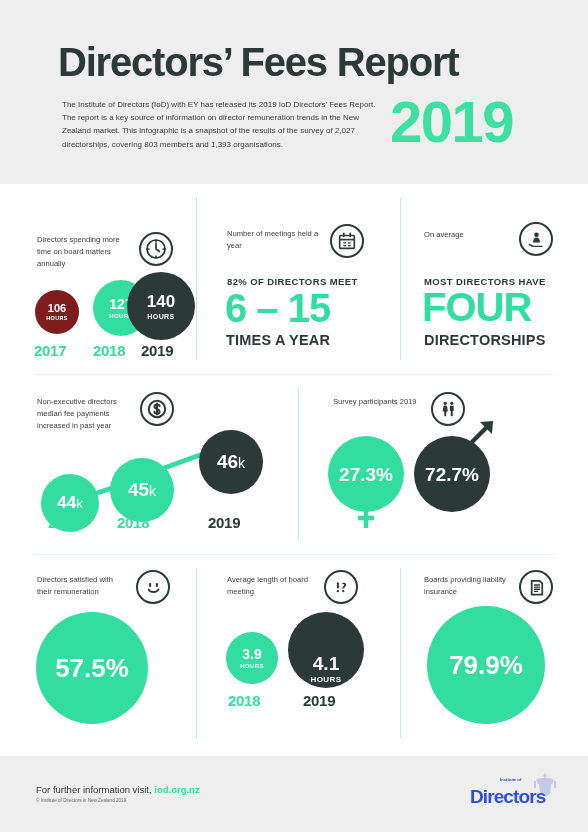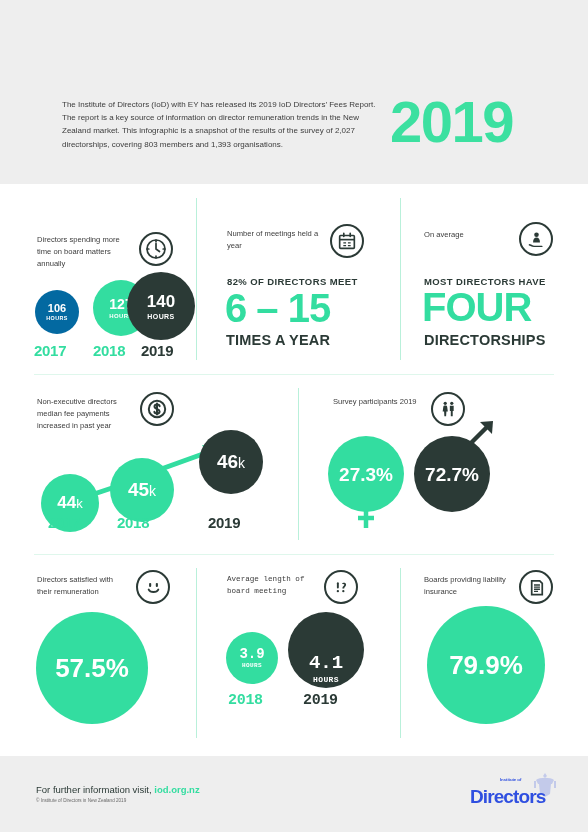--- a/index.html
+++ b/index.html
@@ -67,21 +67,21 @@
 
   
   .bub {
     position:absolute; border-radius:50%;
     display:flex; flex-direction:column;
     align-items:center; justify-content:center;
     color:#fff; text-align:center;
   }
   .bub .n { font-weight:bold; line-height:1; }
   .bub .u { font-weight:bold; letter-spacing:.4px; line-height:1; }
-  .g1 { background:#0369a1; }  
+  .g1 { background:#7f1d1d; }  
   .g2 { background:#33dda0; }  
   .dk { background:#2b3a36; }  
 
   .ylab {
     position:absolute; font-size:15px; font-weight:bold; letter-spacing:-.3px;
   }
   .ylab.mint { color:#33dda0; }
   .ylab.dark { color:#2b3a36; }
 
   
@@ -104,20 +104,21 @@
 
   
   .arrow { position:absolute; }
 </style>
 </head>
 <body>
 
 <div class="page">
 
   <div class="header">
+    <div class="title">Directors’ Fees Report</div>
     <div class="intro">The Institute of Directors (IoD) with EY has released its 2019 IoD Directors’ Fees Report. The report is a key source of information on director remuneration trends in the New Zealand market. This infographic is a snapshot of the results of the survey of 2,027 directorships, covering 803 members and 1,393 organisations.</div>
     <div class="year">2019</div>
   </div>
 
   <div class="panel">
 
     <div class="vdiv" style="left:196px; top:14px; height:162px;"></div>
     <div class="vdiv" style="left:400px; top:14px; height:162px;"></div>
     <div class="hdiv" style="top:190px;"></div>
     <div class="vdiv" style="left:298px; top:204px; height:152px;"></div>
@@ -264,21 +265,21 @@
             <rect x="7.4" y="7.2" width="2.2" height="4.2" rx="1" fill="#2b3a36" stroke="none"></rect>
             <rect x="14.4" y="7.2" width="2.2" height="4.2" rx="1" fill="#2b3a36" stroke="none"></rect>
             <path d="M7 14.2 C8.6 17.6 15.4 17.6 17 14.2" stroke-linecap="round"></path>
           </svg>
         </div>
         <div class="bub g2" style="left:36px; top:58px; width:112px; height:112px;">
           <span class="n" style="font-size:26px;">57.5%</span>
         </div>
       </div>
 
-      <div class="cell" style="width:204px;font-family:Liberation Mono, monospace;">
+      <div class="cell" style="width:204px;">
         <div class="cap" style="left:31px; top:20px; width:92px;">Average length of board meeting</div>
         <div class="icon-circ" style="left:128px; top:16px;">
           <svg width="23" height="23" viewBox="0 0 24 24" fill="#2b3a36" stroke="none">
             <rect x="7.2" y="6.6" width="2" height="6.4" rx="1"></rect>
             <circle cx="8.2" cy="15.8" r="1.2"></circle>
             <path d="M12.6 8.4 C12.6 6.8 16.8 6.4 16.8 9 C16.8 10.9 14.8 11 14.8 13 H12.9 C12.9 10.4 14.9 10.3 14.9 9 C14.9 8.1 12.6 8.3 12.6 8.4 Z"></path>
             <circle cx="13.9" cy="15.8" r="1.2"></circle>
           </svg>
         </div>
 

